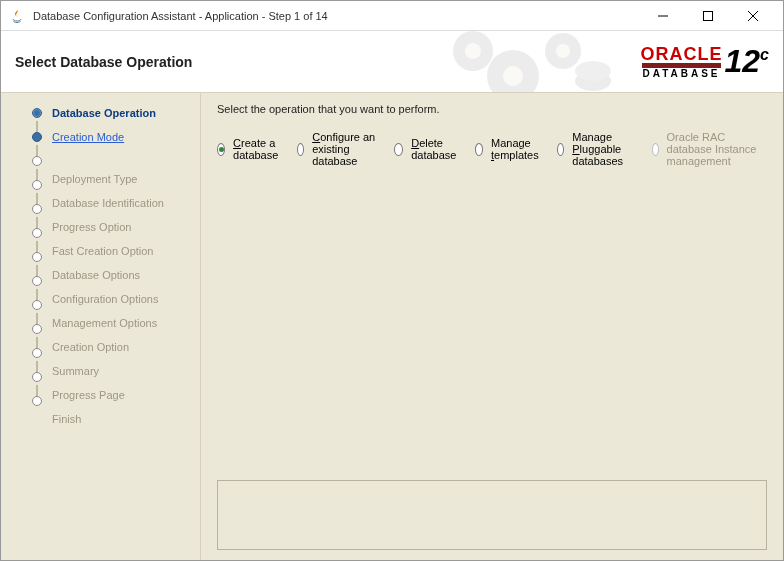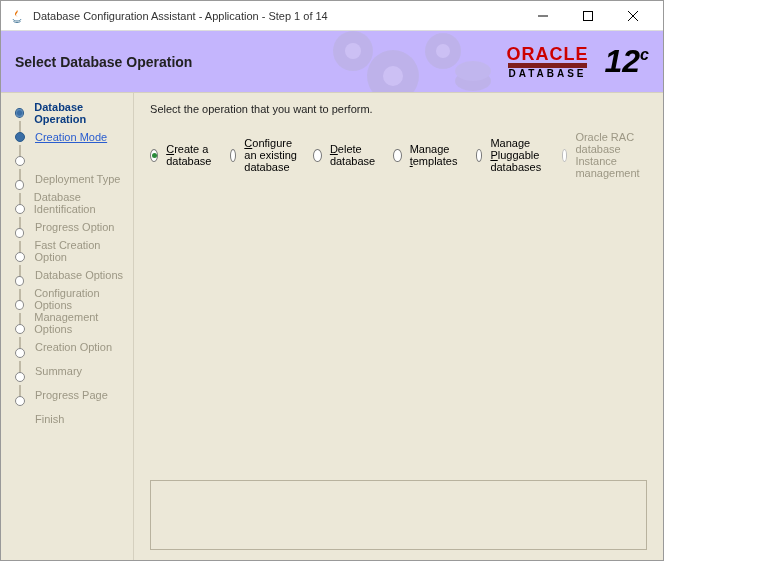--- a/index.html
+++ b/index.html
@@ -1,35 +1,35 @@
 <!DOCTYPE html>
 <html><head>
 <meta charset="utf-8">
 <style>
   * { box-sizing: border-box; margin: 0; padding: 0; }
   body { font-family: Tahoma, Arial, sans-serif; font-size: 11px; background: #fff; }
-  .window { width: 664px; height: 561px; border: 1px solid #999; display: flex; flex-direction: column; background: #ece8d8; }
+  .window { width: 784px; height: 561px; border: 1px solid #999; display: flex; flex-direction: column; background: #ece8d8; }
   .titlebar { height: 30px; background: #fff; display: flex; align-items: center; padding: 0 8px; border-bottom: 1px solid #ddd; }
   .titlebar .app-icon { width: 16px; height: 16px; margin-right: 8px; }
   .titlebar .title { flex: 1; color: #333; }
   .titlebar .win-controls { display: flex; gap: 0; }
   .titlebar .win-btn { width: 45px; height: 28px; display: flex; align-items: center; justify-content: center; cursor: pointer; }
 
-  .header { height: 62px; background: #c4b5fd; display: flex; align-items: center; padding: 12px 14px; border-bottom: 1px solid #d5d0bf; position: relative; overflow: hidden; }
+  .header { height: 62px; background: #ffffff; display: flex; align-items: center; padding: 12px 14px; border-bottom: 1px solid #d5d0bf; position: relative; overflow: hidden; }
   .header h1 { font-size: 14px; font-weight: bold; color: #222; z-index: 2; }
-  .header .brand { margin-left: auto; display: flex; align-items: center; gap: 16px; z-index: 2; }
+  .header .brand { margin-left: auto; display: flex; align-items: center; gap: 2px; z-index: 2; }
   .brand-oracle { display:flex; flex-direction:column; align-items:center; line-height:1; }
   .brand-oracle .o1 { font-weight:bold; color:#c00; font-size:18px; letter-spacing:1px; }
   .brand-oracle .o2 { font-weight:bold; color:#000; font-size:10px; letter-spacing:3px; border-top:5px solid #7f1d1d; padding-top:1px; }
   .brand-12c { font-weight:bold; font-size:32px; color:#000; font-style:italic; }
   .brand-12c sup { font-size:16px; font-style: italic; }
   .gears { position:absolute; right:160px; top:-10px; opacity:0.22; z-index:1; }
 
   .body { flex:1; display:flex; overflow:hidden; }
-  .sidebar { width: 200px; background:#ece8d8; border-right:1px solid #d5d0bf; padding: 8px 4px; position: relative; }
+  .sidebar { width: 200px; background:#ece8d8; border-right:1px solid #d5d0bf; padding: 8px 21px; position: relative; }
   .steps { list-style:none; }
   .steps li { display:flex; align-items:center; height:24px; padding-left:10px; position:relative; }
   .steps li .dot { width:10px; height:10px; border-radius:50%; border:1px solid #888; background:#fff; margin-right:10px; position:relative; z-index:2; }
   .steps li .line { position:absolute; left:14px; top:20px; width:2px; height:14px; background:#bfb9a6; z-index:1; }
   .steps li.active .dot { background: radial-gradient(circle,#3a6ea5 40%,#9fc1e0 100%); border-color:#2a5a8a; }
   .steps li.enabled .dot { background:#3a6ea5; border-color:#2a5a8a; }
   .steps li a { text-decoration:none; color:#888; cursor:default; }
   .steps li.active a { color:#0a3c82; font-weight:bold; }
   .steps li.enabled a { color:#2a5dcf; text-decoration:underline; cursor:pointer; }
   .steps li.disabled a { color:#9c9784;margin-top:36px; }

